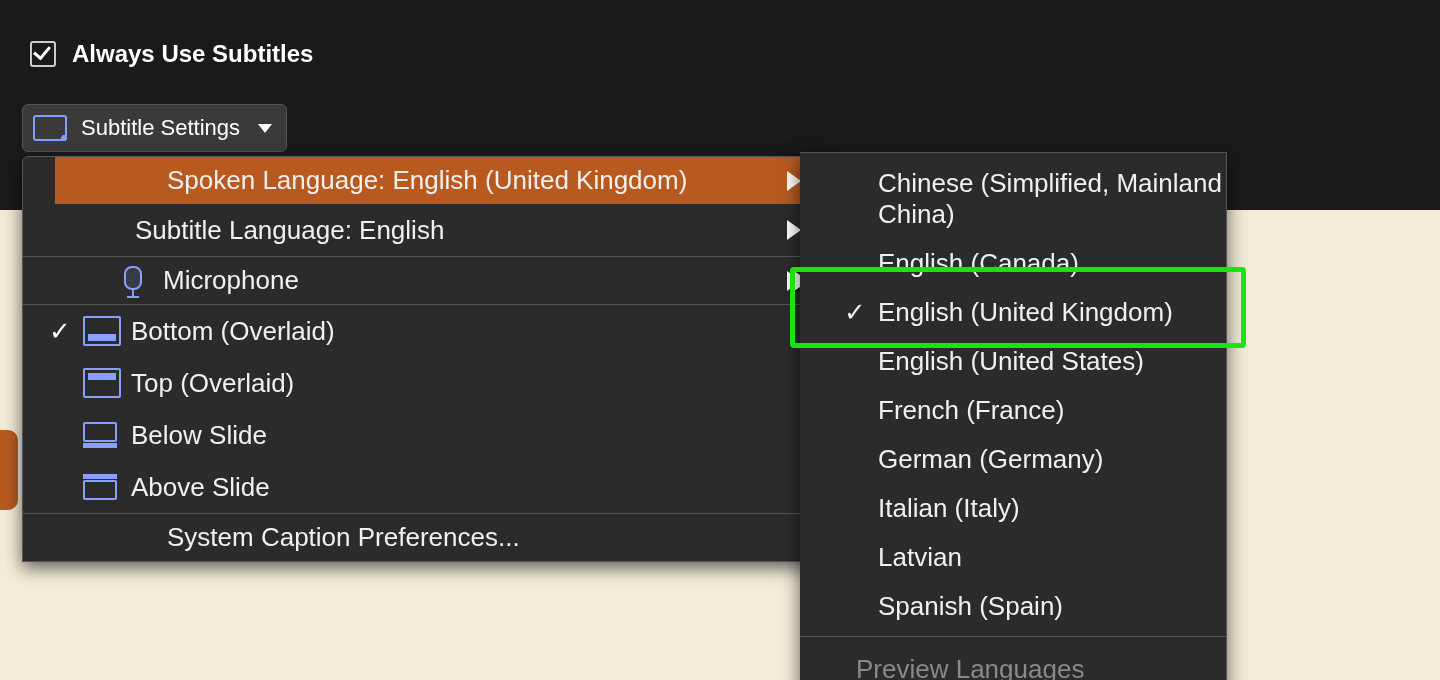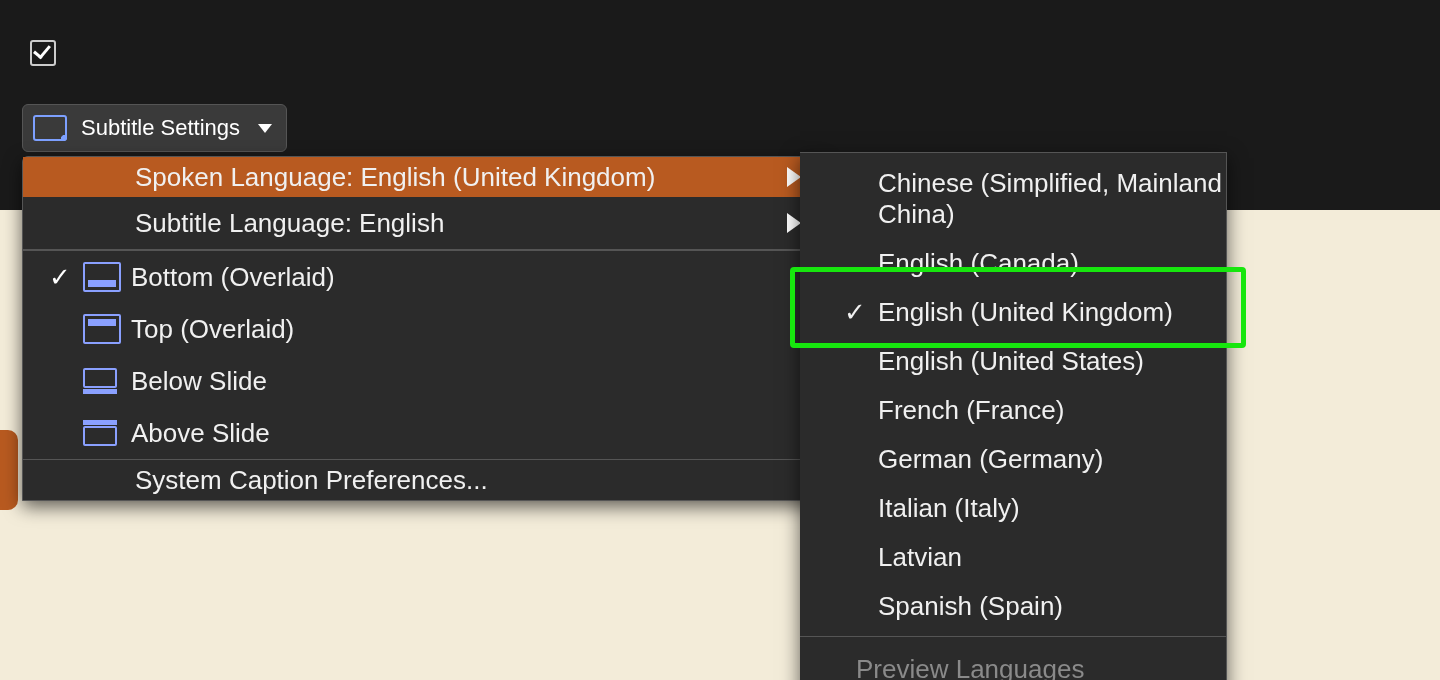--- a/index.html
+++ b/index.html
@@ -124,21 +124,21 @@
   .menu-row {
     height: 52px;
     display: flex;
     align-items: center;
     position: relative;
     padding-left: 60px;
     padding-right: 20px;
     font-size: 26px;
     color: #f0f0f0;
   }
-  .menu-row.tall { height: 40px; }
+  .menu-row.tall { height: 47px; margin-left: 32px; }
   .menu-row.highlight {
     background: #b85a20;
   }
   .menu-row.has-sub::after {
     content: "";
     position: absolute;
     right: 22px;
     top: 50%;
     transform: translateY(-50%);
     width: 0; height: 0;
@@ -261,40 +261,50 @@
 </style>
 </head>
 <body>
 
 <div class="app">
 
   <div class="slide-bg"></div>
 
   <div class="topbar">
     <span class="checkbox"></span>
+    <span class="top-label">Always Use Subtitles</span>
   </div>
 
   <div class="settings-btn">
     <span class="cc-icon"></span>
     <span>Subtitle Settings</span>
     <span class="caret"></span>
   </div>
 
   <div class="menu">
 
     <div class="menu-row tall highlight has-sub" style="padding-left:112px;">
       <span>Spoken Language: English (United Kingdom)</span>
     </div>
 
     <div class="menu-row has-sub" style="padding-left:112px;align-items:center;">
       <span>Subtitle Language: English</span>
     </div>
 
     <div class="menu-sep"></div>
 
+    <div class="menu-row tall has-sub with-icon">
+      <span class="mic-icon">
+        <div class="cap"></div>
+          <div class="stand"></div>
+          <div class="base"></div>
+      </span>
+      <span>Microphone</span>
+      <span class="cursor-arrow" style="right:14px;top:50%;transform:translateY(-50%);"></span>
+    </div>
 
     <div class="menu-sep"></div>
 
     <div id="position-options">
         <div class="menu-row with-icon">
           <span class="radio-check">✓</span>
           <span class="slot-icon pos-icon inner-bottom"></span>
           <span>Bottom (Overlaid)</span>
         </div>
         <div class="menu-row with-icon">

